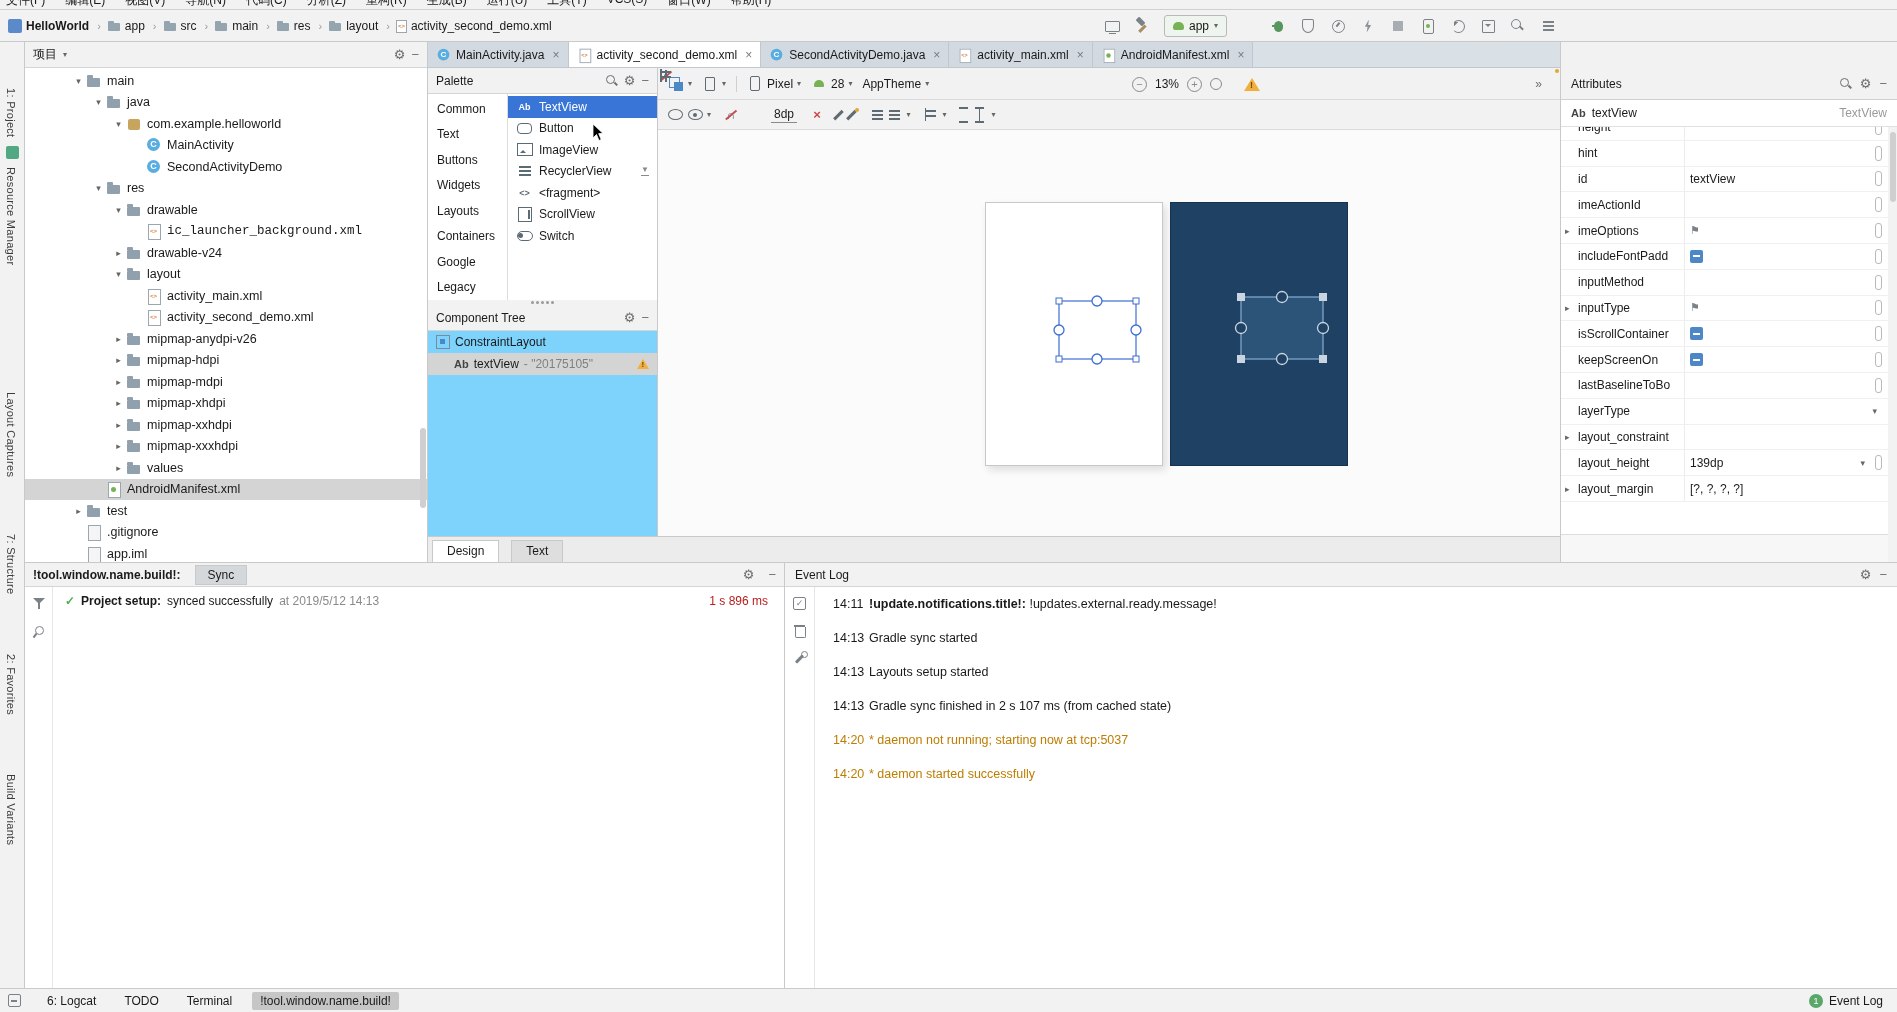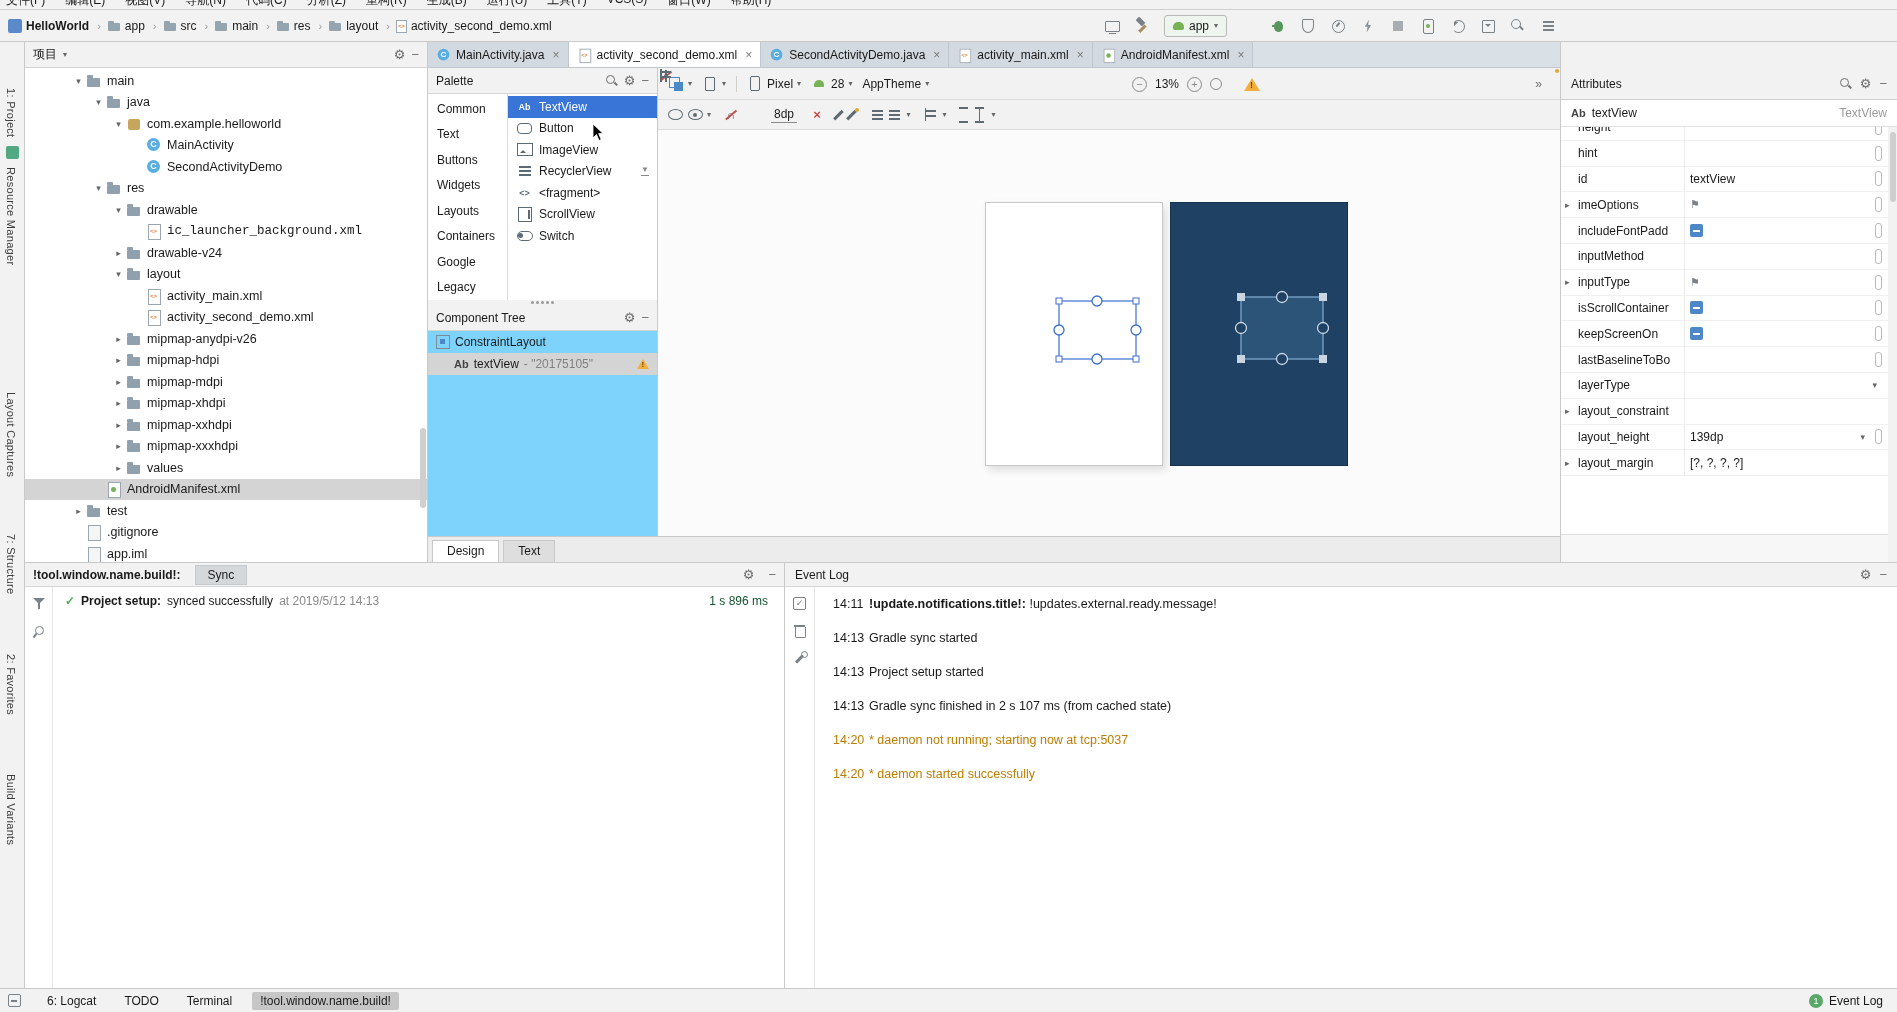--- a/index.html
+++ b/index.html
@@ -163,21 +163,21 @@
 .warn-lg::after{content:"!";position:absolute;left:-2px;top:2px;font-size:9px;font-weight:bold;color:#6b4d0d}
 .ovfl{color:#6e6e6e;margin-left:auto;margin-right:8px}
 .surface{position:absolute;left:0;top:62px;right:0;bottom:0;background:#fbfbfb;overflow:hidden}
 .phone{position:absolute;width:178px;height:264px}
 .phone.white{left:327px;top:72px;background:#ffffff;border:1px solid #c8c8c8;box-shadow:3px 4px 8px rgba(0,0,0,.12)}
 .phone.blue{left:512px;top:72px;background:#1f4163;border:1px solid #16324d}
 .phone svg{position:absolute;left:0;top:0}
 
 
 .dt-tabs{position:absolute;left:0;bottom:0;width:100%;height:26px;background:#ececec;border-top:1px solid #c9c9c9;display:flex;align-items:flex-end;padding-left:4px}
-.dtab{padding:3px 14px 4px;font-size:12px;background:#dedede;border:1px solid #c9c9c9;border-bottom:none;margin-right:4px}
+.dtab{padding:3px 14px 4px;font-size:12px;background:#dedede;border:1px solid #c9c9c9;border-bottom:none;margin-right:12px}
 .dtab.active{background:#fff}
 
 
 .attrs{position:absolute;left:1560px;top:42px;width:337px;height:520px;background:#f2f2f2;border-left:1px solid #c9c9c9}
 .attrs-head{position:absolute;top:26px;left:0;right:0;height:32px;display:flex;align-items:center;gap:8px;padding:0 10px;border-bottom:1px solid #d0d0d0}
 .attrs-sub{position:absolute;top:58px;left:0;right:0;height:27px;background:#fff;border-bottom:1px solid #e0e0e0;display:flex;align-items:center;gap:6px;padding:0 10px}
 .attrs-sub .wtype{margin-left:auto;color:#9a9a9a}
 .attr-rows{position:absolute;top:85px;left:0;right:9px;bottom:28px;background:#fff;overflow:hidden}
 .arow{display:flex;align-items:center;height:25.8px;border-bottom:1px solid #f0f0f0;padding:0 6px 0 4px;background:#fff}
 .arow.clip{margin-top:-12px}
@@ -204,21 +204,21 @@
 .filter-ic::before{content:"";position:absolute;left:0;top:1px;border-left:6px solid transparent;border-right:6px solid transparent;border-top:6px solid #7a8288}
 .filter-ic::after{content:"";position:absolute;left:5px;top:6px;width:2px;height:6px;background:#7a8288}
 .pin-ic{width:12px;height:12px;position:relative}
 .pin-ic::before{content:"";position:absolute;left:2px;top:1px;width:7px;height:7px;border:1.5px solid #7a8288;border-radius:50%}
 .pin-ic::after{content:"";position:absolute;left:1px;top:8px;width:1.5px;height:5px;background:#7a8288;transform:rotate(35deg)}
 .b-content{flex:1;padding:7px 12px}
 .b-row{display:flex;align-items:center;gap:6px;white-space:nowrap}
 .okmark{color:#4caf50;font-weight:bold}
 .b-msg-b{font-weight:bold}
 .b-msg-t{color:#8a8a8a}
-.b-dur{margin-left:auto;color:#14532d;padding-right:4px}
+.b-dur{margin-left:auto;color:#b91c1c;padding-right:4px}
 
 .elog{position:absolute;left:785px;top:562px;right:0;height:426px;background:#fff;border-top:1px solid #c9c9c9;display:flex;flex-direction:column}
 .e-head{height:24px;background:#f2f2f2;border-bottom:1px solid #d5d5d5;display:flex;align-items:center;gap:8px;padding:0 10px}
 .e-body{flex:1;display:flex;overflow:hidden}
 .e-rail{width:30px;border-right:1px solid #e6e6e6;padding-top:10px;display:flex;flex-direction:column;align-items:center;gap:14px}
 .read-ic{width:13px;height:13px;border:1.5px solid #7a8288;border-radius:2px;position:relative;color:#7a8288;font-size:9px;text-align:center;line-height:11px}
 .trash-ic{width:11px;height:13px;position:relative}
 .trash-ic::before{content:"";position:absolute;left:1px;top:3px;width:9px;height:10px;border:1.5px solid #7a8288;border-top:none;border-radius:0 0 2px 2px}
 .trash-ic::after{content:"";position:absolute;left:0;top:1px;width:11px;height:1.5px;background:#7a8288}
 .wrench-ic{width:13px;height:13px;position:relative}
@@ -740,20 +740,30 @@
           <span class="a-exp"></span>
           <span class="a-name">id</span>
           <span class="a-val">
 
             <span class="a-vtext">textView</span>
 
           </span>
           <span class="a-res"></span>
         </div>
         <div class="arow">
+          <span class="a-exp"></span>
+          <span class="a-name">imeActionId</span>
+          <span class="a-val">
+
+            <span class="a-vtext"></span>
+
+          </span>
+          <span class="a-res"></span>
+        </div>
+        <div class="arow">
           <span class="a-exp"><span>▸</span></span>
           <span class="a-name">imeOptions</span>
           <span class="a-val">
 
             <span class="flagic">⚑</span>
             <span class="a-vtext"></span>
 
           </span>
           <span class="a-res"></span>
         </div>
@@ -906,21 +916,21 @@
       </div>
       <div class="e-content">
 
           <div class="e-line">
             <span class="e-time">14:11</span><span class="e-bold">!update.notifications.title!:</span><span> !updates.external.ready.message!</span>
           </div>
           <div class="e-line">
             <span class="e-time">14:13</span><span class="e-bold"></span><span>Gradle sync started</span>
           </div>
           <div class="e-line">
-            <span class="e-time">14:13</span><span class="e-bold"></span><span>Project setup started</span>
+            <span class="e-time">14:13</span><span class="e-bold"></span><span>Layouts setup started</span>
           </div>
           <div class="e-line">
             <span class="e-time">14:13</span><span class="e-bold"></span><span>Gradle sync finished in 2 s 107 ms (from cached state)</span>
           </div>
           <div class="e-line orange">
             <span class="e-time">14:20</span><span class="e-bold"></span><span>* daemon not running; starting now at tcp:5037</span>
           </div>
           <div class="e-line orange">
             <span class="e-time">14:20</span><span class="e-bold"></span><span>* daemon started successfully</span>
           </div>

